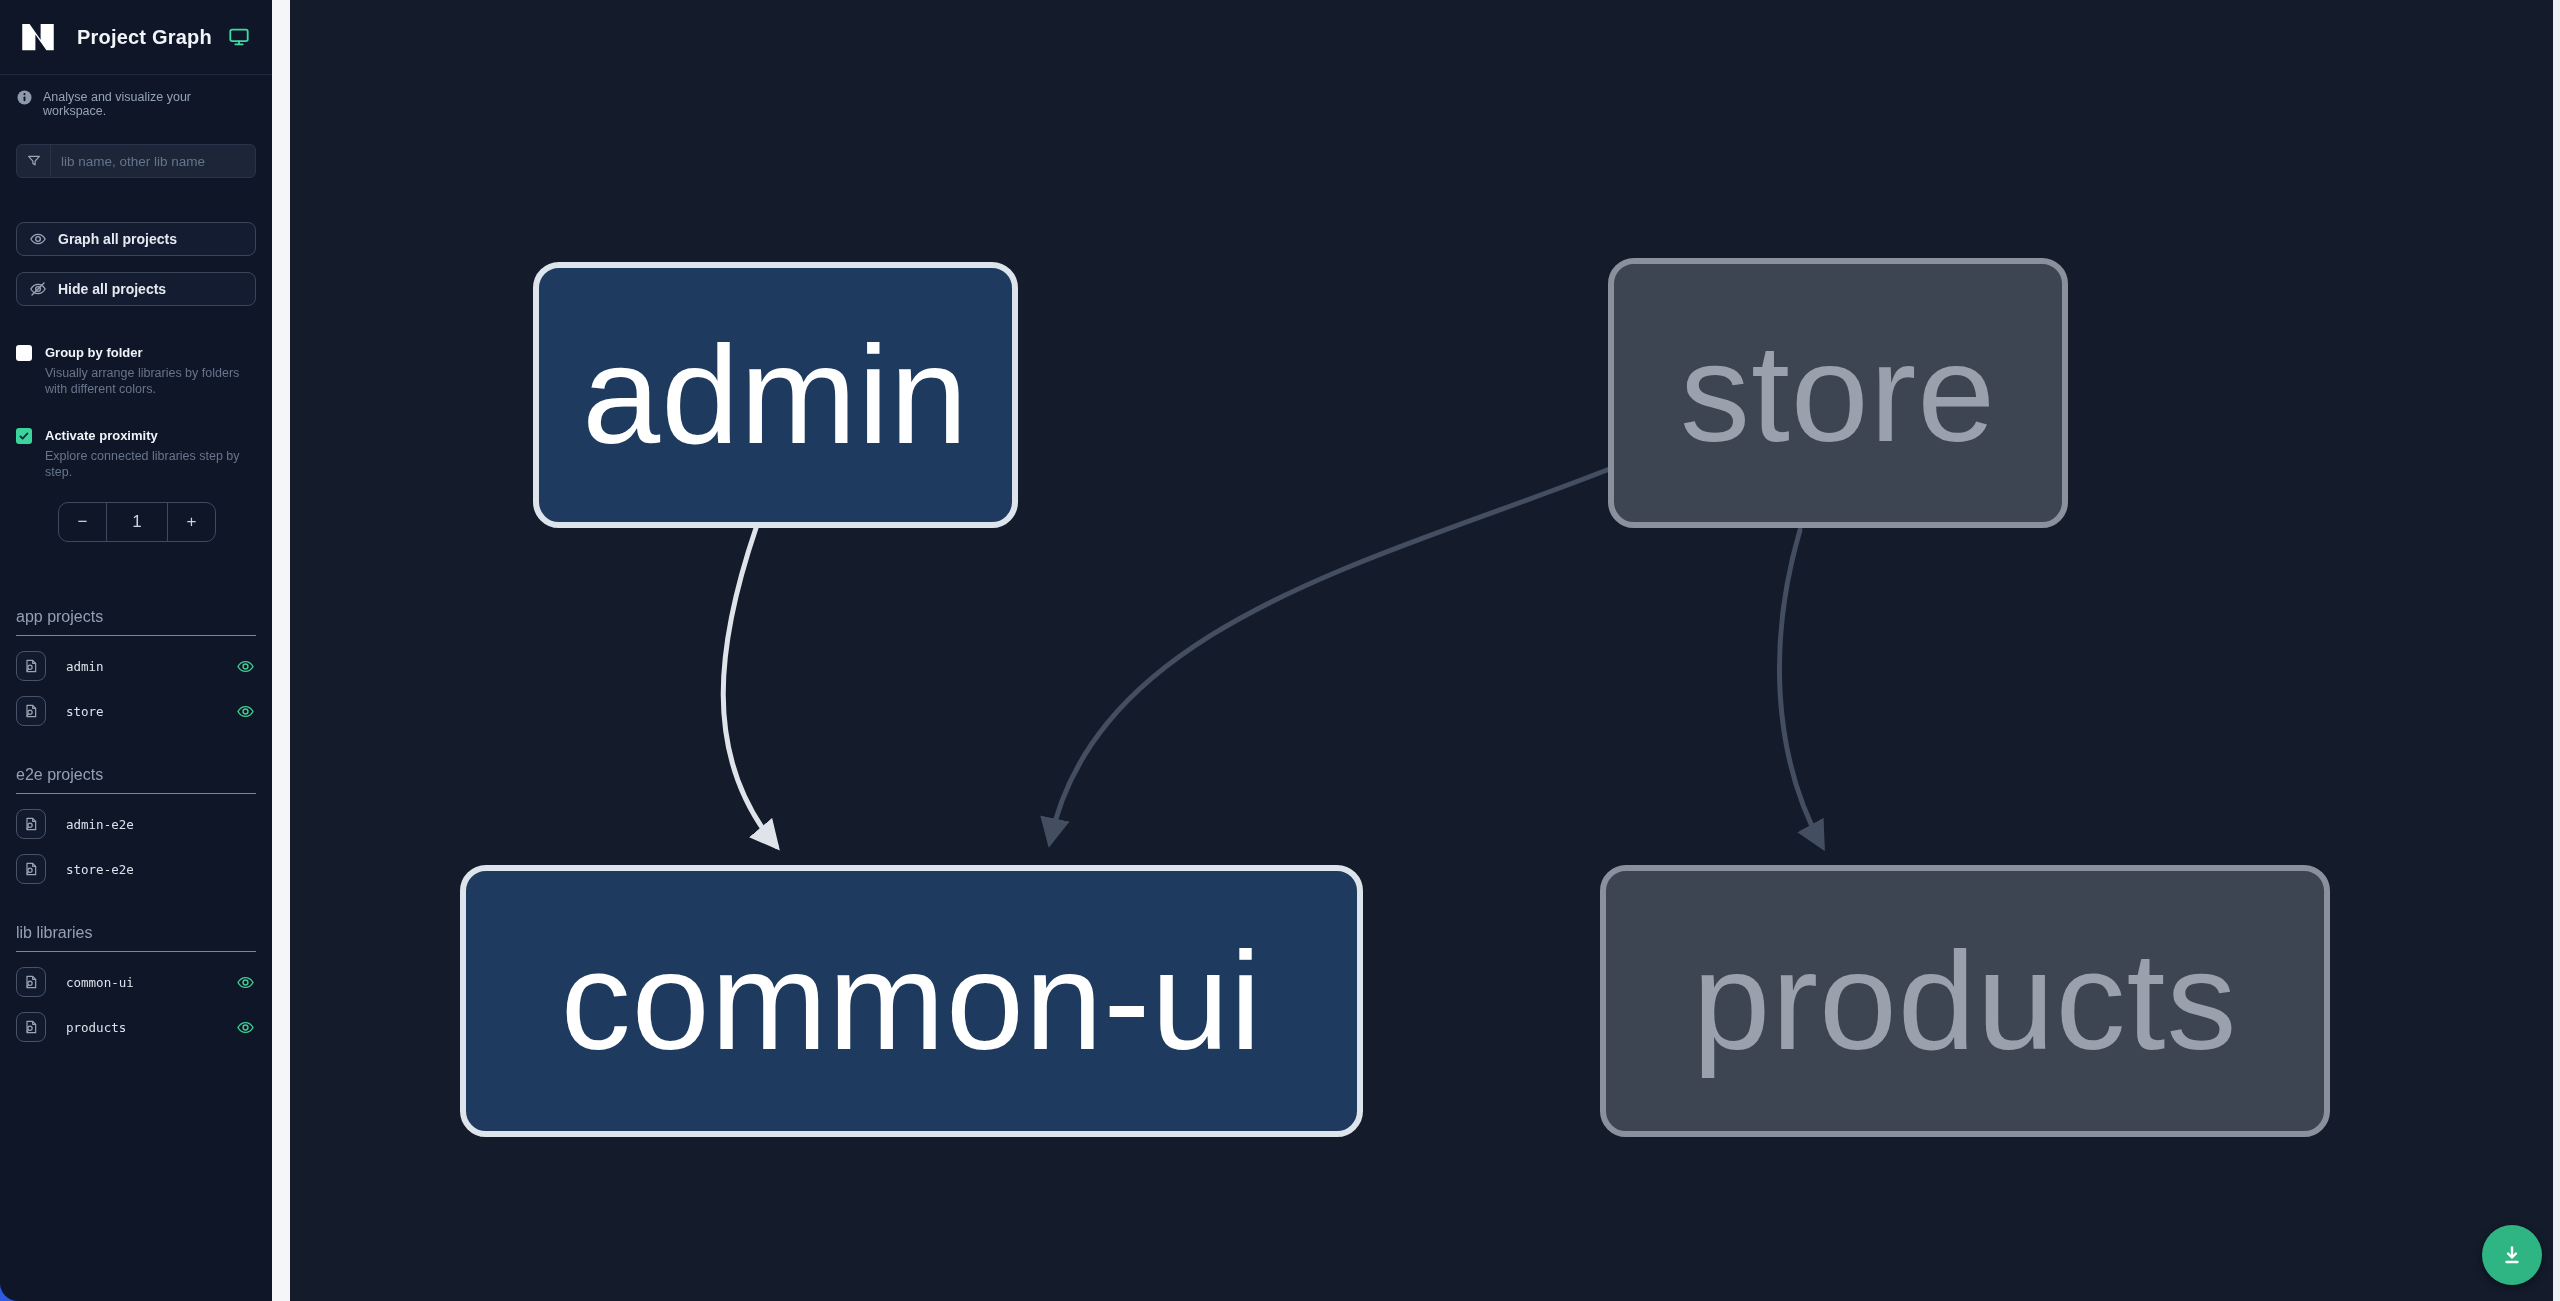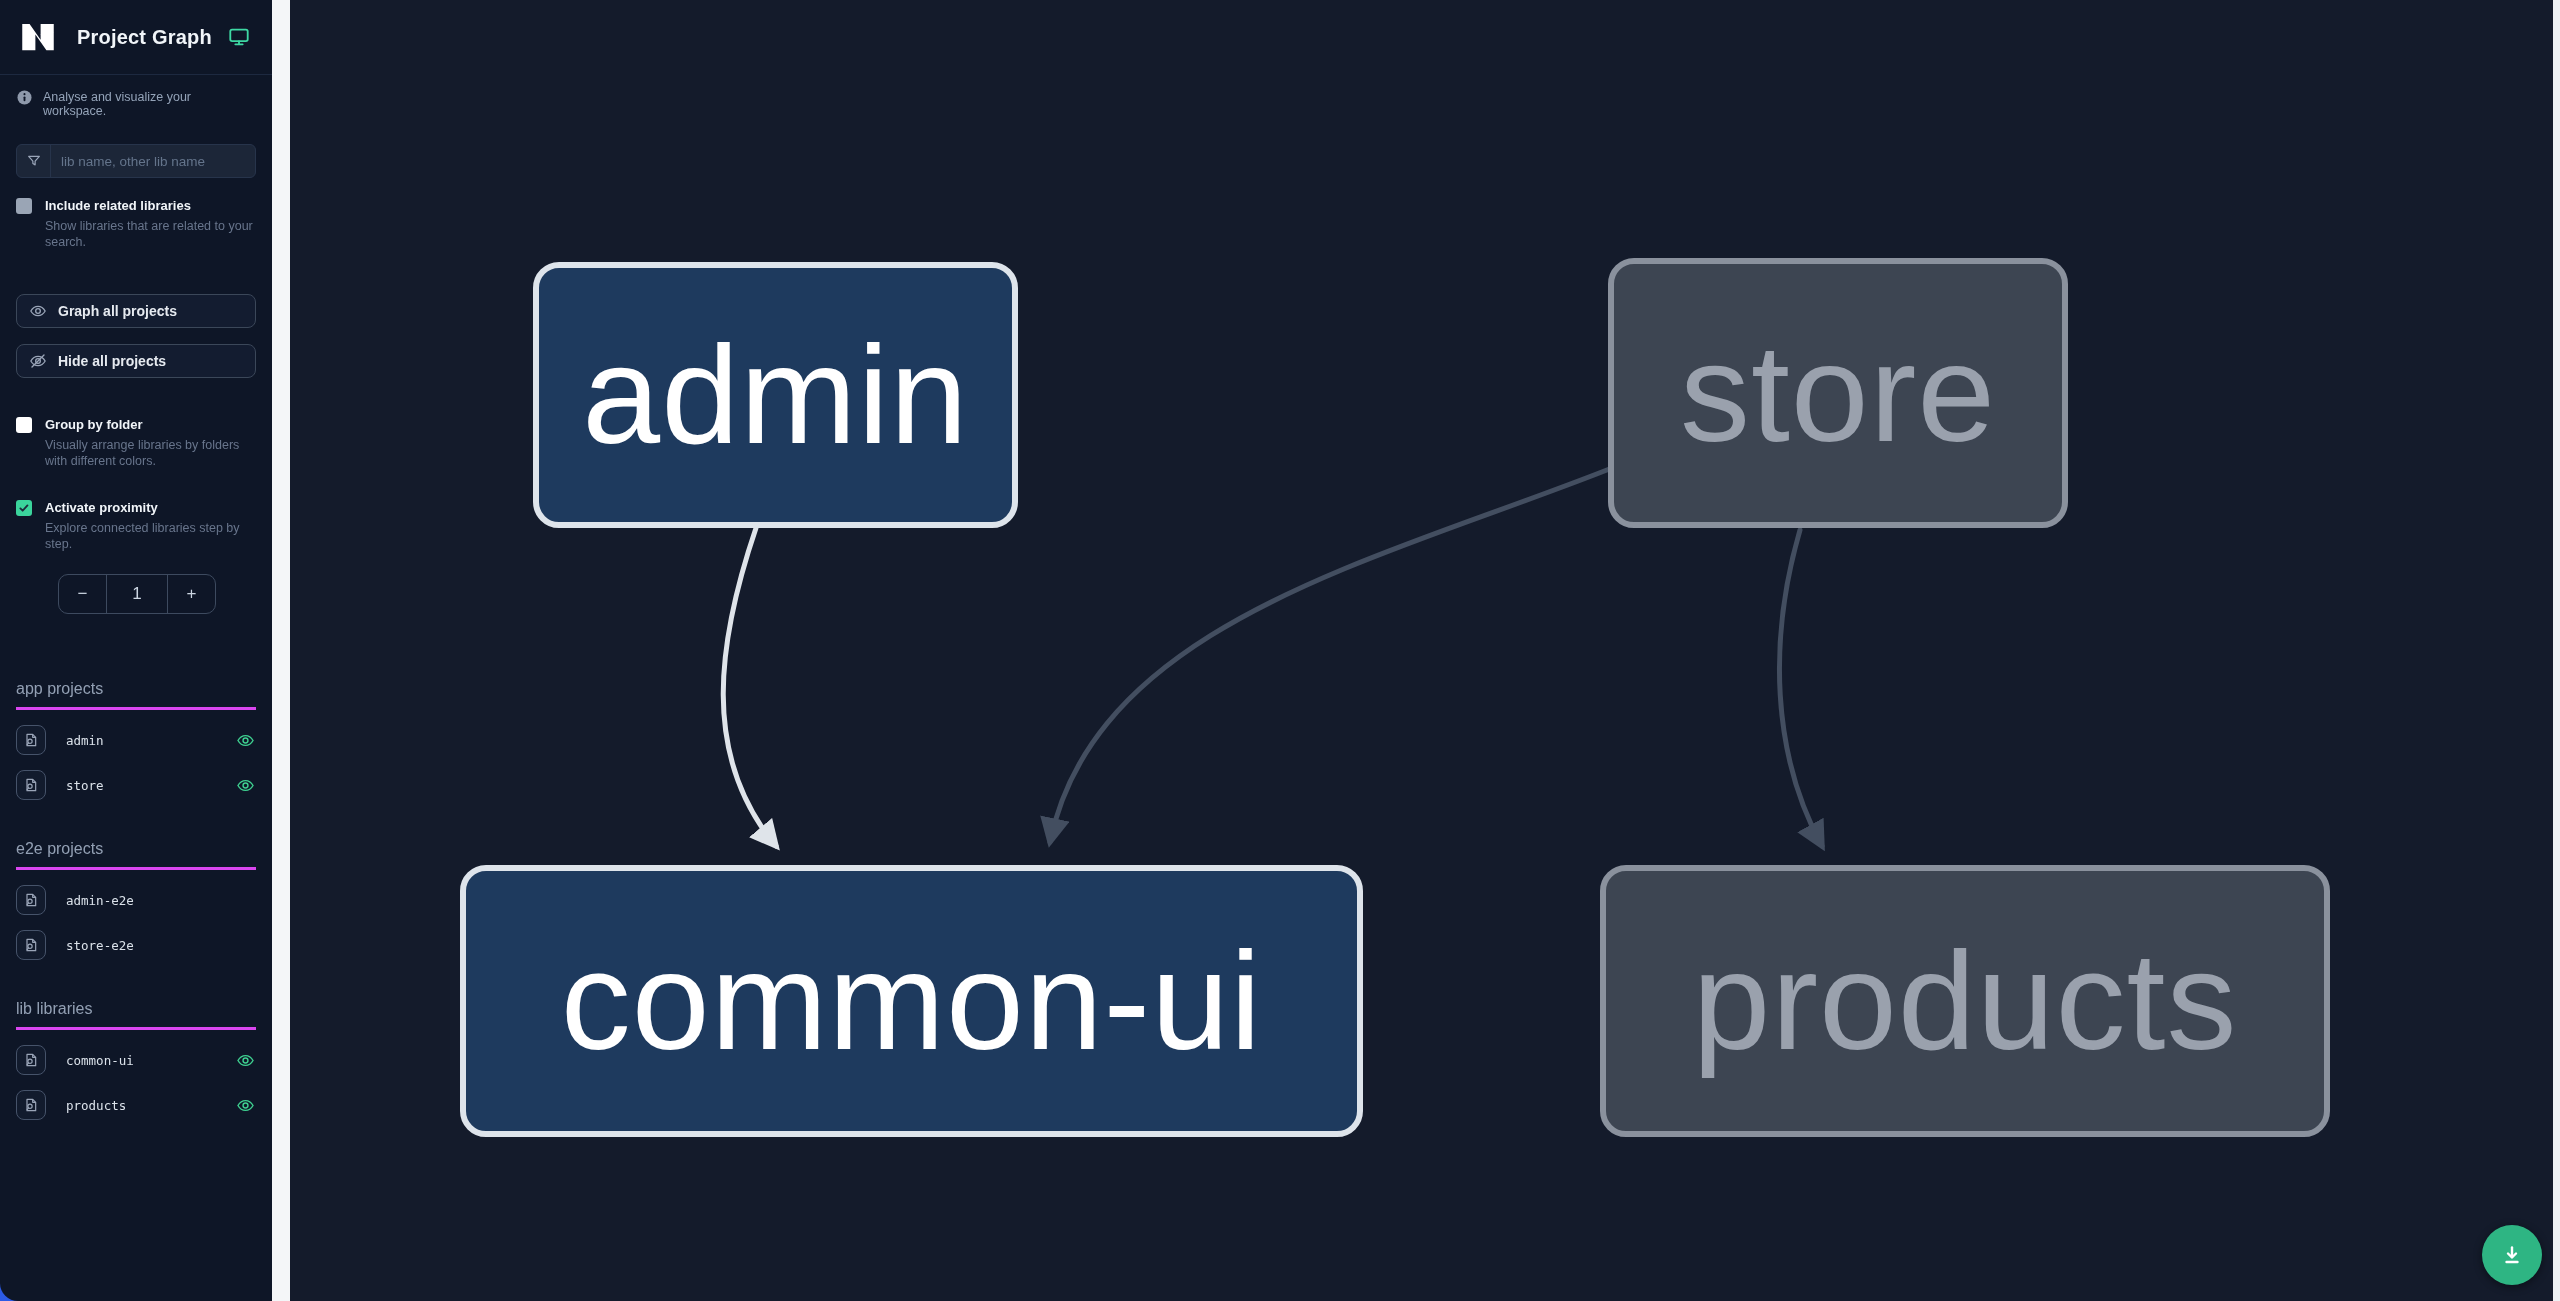--- a/index.html
+++ b/index.html
@@ -48,21 +48,21 @@
 
   .stepper { display:flex; margin:22px 0 0 58px; width:158px; height:40px; border:1px solid #3d4a5f;
              border-radius:10px; overflow:hidden; }
   .stepper .cell { display:flex; align-items:center; justify-content:center; color:#cbd5e1; font-size:17px; }
   .step-dec { width:48px; border-right:1px solid #3d4a5f; cursor:pointer; }
   .step-val { flex:1; color:#f1f5f9; font-size:15px; }
   .step-inc { width:48px; border-left:1px solid #3d4a5f; cursor:pointer; }
 
   .proj-section { margin:40px 16px 0; }
   .ps-first { margin-top:66px; }
-  .ps-title { font-size:16px; color:#93a0b4; padding-bottom:9px; border-bottom:3px solid #d946ef; font-weight:400; }
+  .ps-title { font-size:16px; color:#93a0b4; padding-bottom:9px; border-bottom:1px solid #d946ef; font-weight:400; }
   .proj-row { display:flex; align-items:center; height:30px; margin-top:15px; }
   .proj-row:first-of-type { margin-top:12px; }
   .proj-icon-btn { width:30px; height:30px; border:1px solid #46536a; border-radius:8px; background:#121b2d;
                    display:flex; align-items:center; justify-content:center; cursor:pointer; flex:0 0 auto; }
   .proj-name { margin-left:20px; font-family:"DejaVu Sans Mono", monospace; font-size:12.5px; color:#dbe2ea; flex:1; }
   .proj-eye { width:20px; height:20px; display:flex; align-items:center; cursor:pointer; }
 
   
   .gutter-left { position:absolute; left:272px; top:0; bottom:0; width:18px; background:#f4f6f8; z-index:2; }
   .scrollbar-right { position:absolute; right:0; top:0; bottom:0; width:7px; background:#eef1f4; z-index:4; }
@@ -116,25 +116,20 @@
 
     <div class="search-box">
       <span class="search-icon-well">
         <svg width="16" height="16" viewBox="0 0 24 24" fill="none" stroke="#9aa5b8" stroke-width="1.8" stroke-linejoin="round">
           <path d="M4 5h16l-6.3 7.2v5.6l-3.4-2v-3.6z"></path>
         </svg>
       </span>
       <input type="text" placeholder="lib name, other lib name" style="">
     </div>
 
-    <div class="option opt-include">
-      <span class="checkbox cb-muted"></span>
-      <span class="option-label">Include related libraries</span>
-      <span class="option-desc">Show libraries that are related to your search.</span>
-    </div>
 
     <button class="sb-btn btn-show">
       <svg width="18" height="18" viewBox="0 0 24 24" fill="none" stroke="#9aa5b8" stroke-width="1.8">
         <path d="M2.5 12S6 5.8 12 5.8 21.5 12 21.5 12 18 18.2 12 18.2 2.5 12 2.5 12z"></path>
         <circle cx="12" cy="12" r="3.1"></circle>
       </svg>
       <span>Graph all projects</span>
     </button>
 
     <button class="sb-btn btn-hide">

